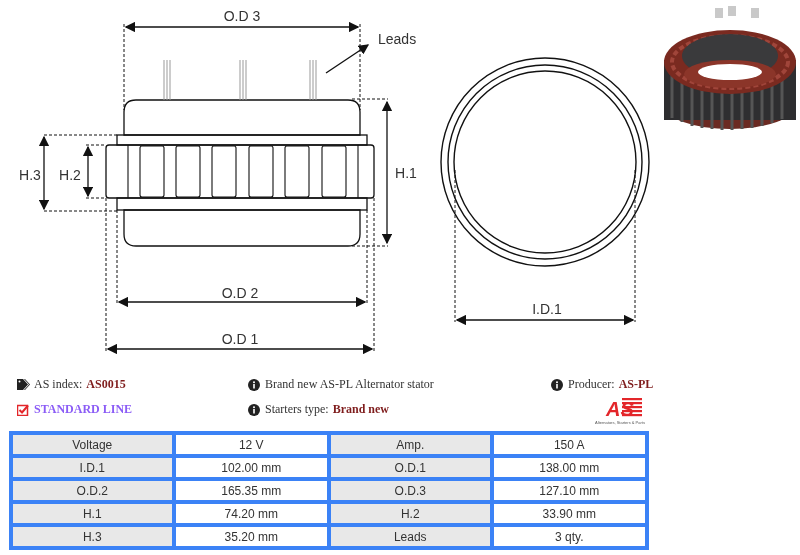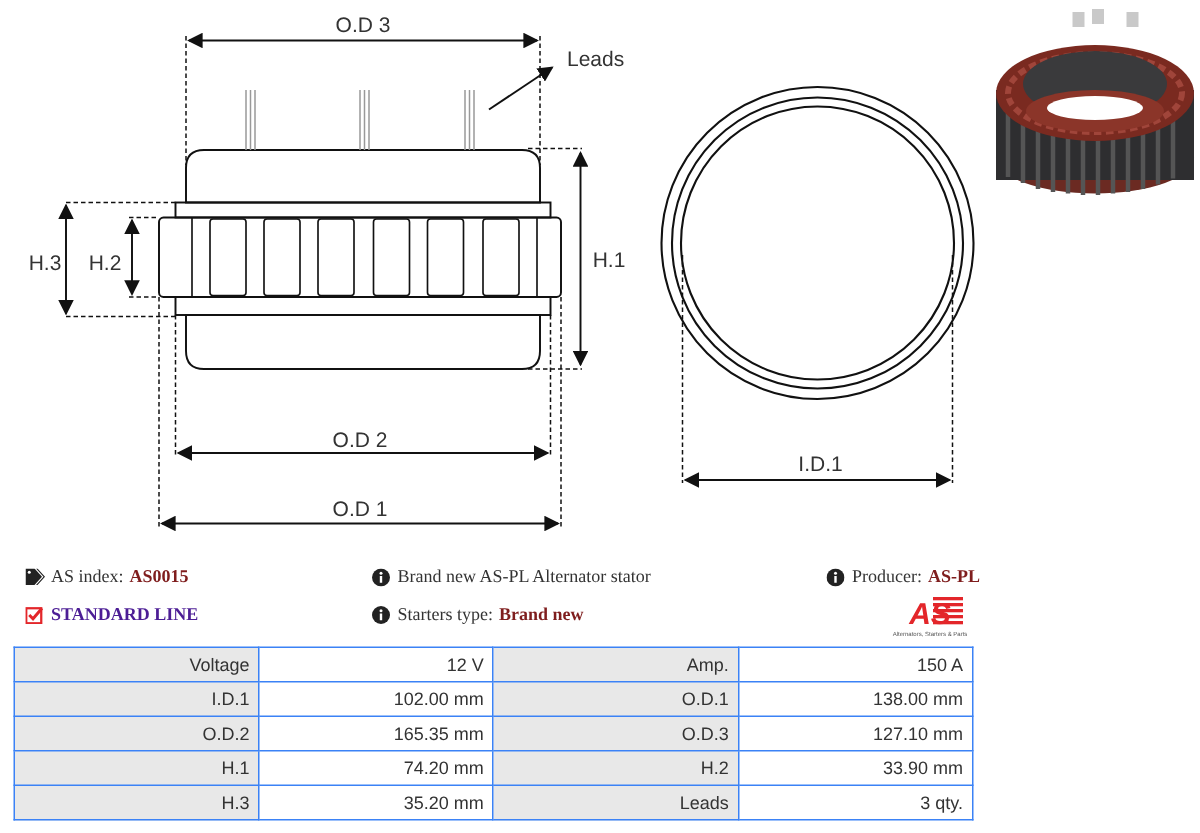--- a/index.html
+++ b/index.html
@@ -3,24 +3,24 @@
 <meta charset="utf-8">
 <style>
   * { box-sizing: border-box; margin: 0; padding: 0; }
   html, body { width: 800px; height: 555px; background: #ffffff; overflow: hidden; }
   body { font-family: "Liberation Sans", "DejaVu Sans", sans-serif; color: #333; position: relative; }
   .diagram { position: absolute; left: 0; top: 0; width: 660px; height: 365px; }
   .photo { position: absolute; left: 660px; top: 0; width: 140px; height: 140px; }
   .info-row { position: absolute; font-size: 12px; color: #333; display: flex; align-items: center; white-space: nowrap; font-family: Liberation Serif, serif; }
   .info-row b { font-weight: bold; color: #7f1d1d; margin-left: 4px; }
   .info-row .ic { display: inline-flex; width: 14px; height: 14px; align-items: center; justify-content: center; margin-right: 4px; }
-  .red { color: #4c1d95; font-weight: bold; }
+  .red { color: #8b5cf6; font-weight: bold; }
   .logo { position: absolute; left: 586px; top: 396px; width: 68px; height: 30px; }
   table.spec { position: absolute; left: 9px; top: 431px; border-collapse: collapse; width: 640px; font-size: 12px; }
-  table.spec td { border: 1px solid #3b82f6; height: 23px; padding: 0 6px; text-align: right; color: #333; }
+  table.spec td { border: 4px solid #3b82f6; height: 23px; padding: 0 6px; text-align: center; color: #333; }
   table.spec td.lbl { background: #e8e8e8; width: 160px; }
   table.spec td.val { background: #ffffff; width: 153px; }
 </style>
 </head>
 <body>
 
 <svg class="diagram" viewBox="0 0 660 365" width="660" height="365" xmlns="http://www.w3.org/2000/svg">
   <defs>
     <marker id="ah" markerWidth="8" markerHeight="8" refX="7" refY="4" orient="auto-start-reverse">
       <path d="M0,0 L8,4 L0,8 z" fill="#111"></path>

